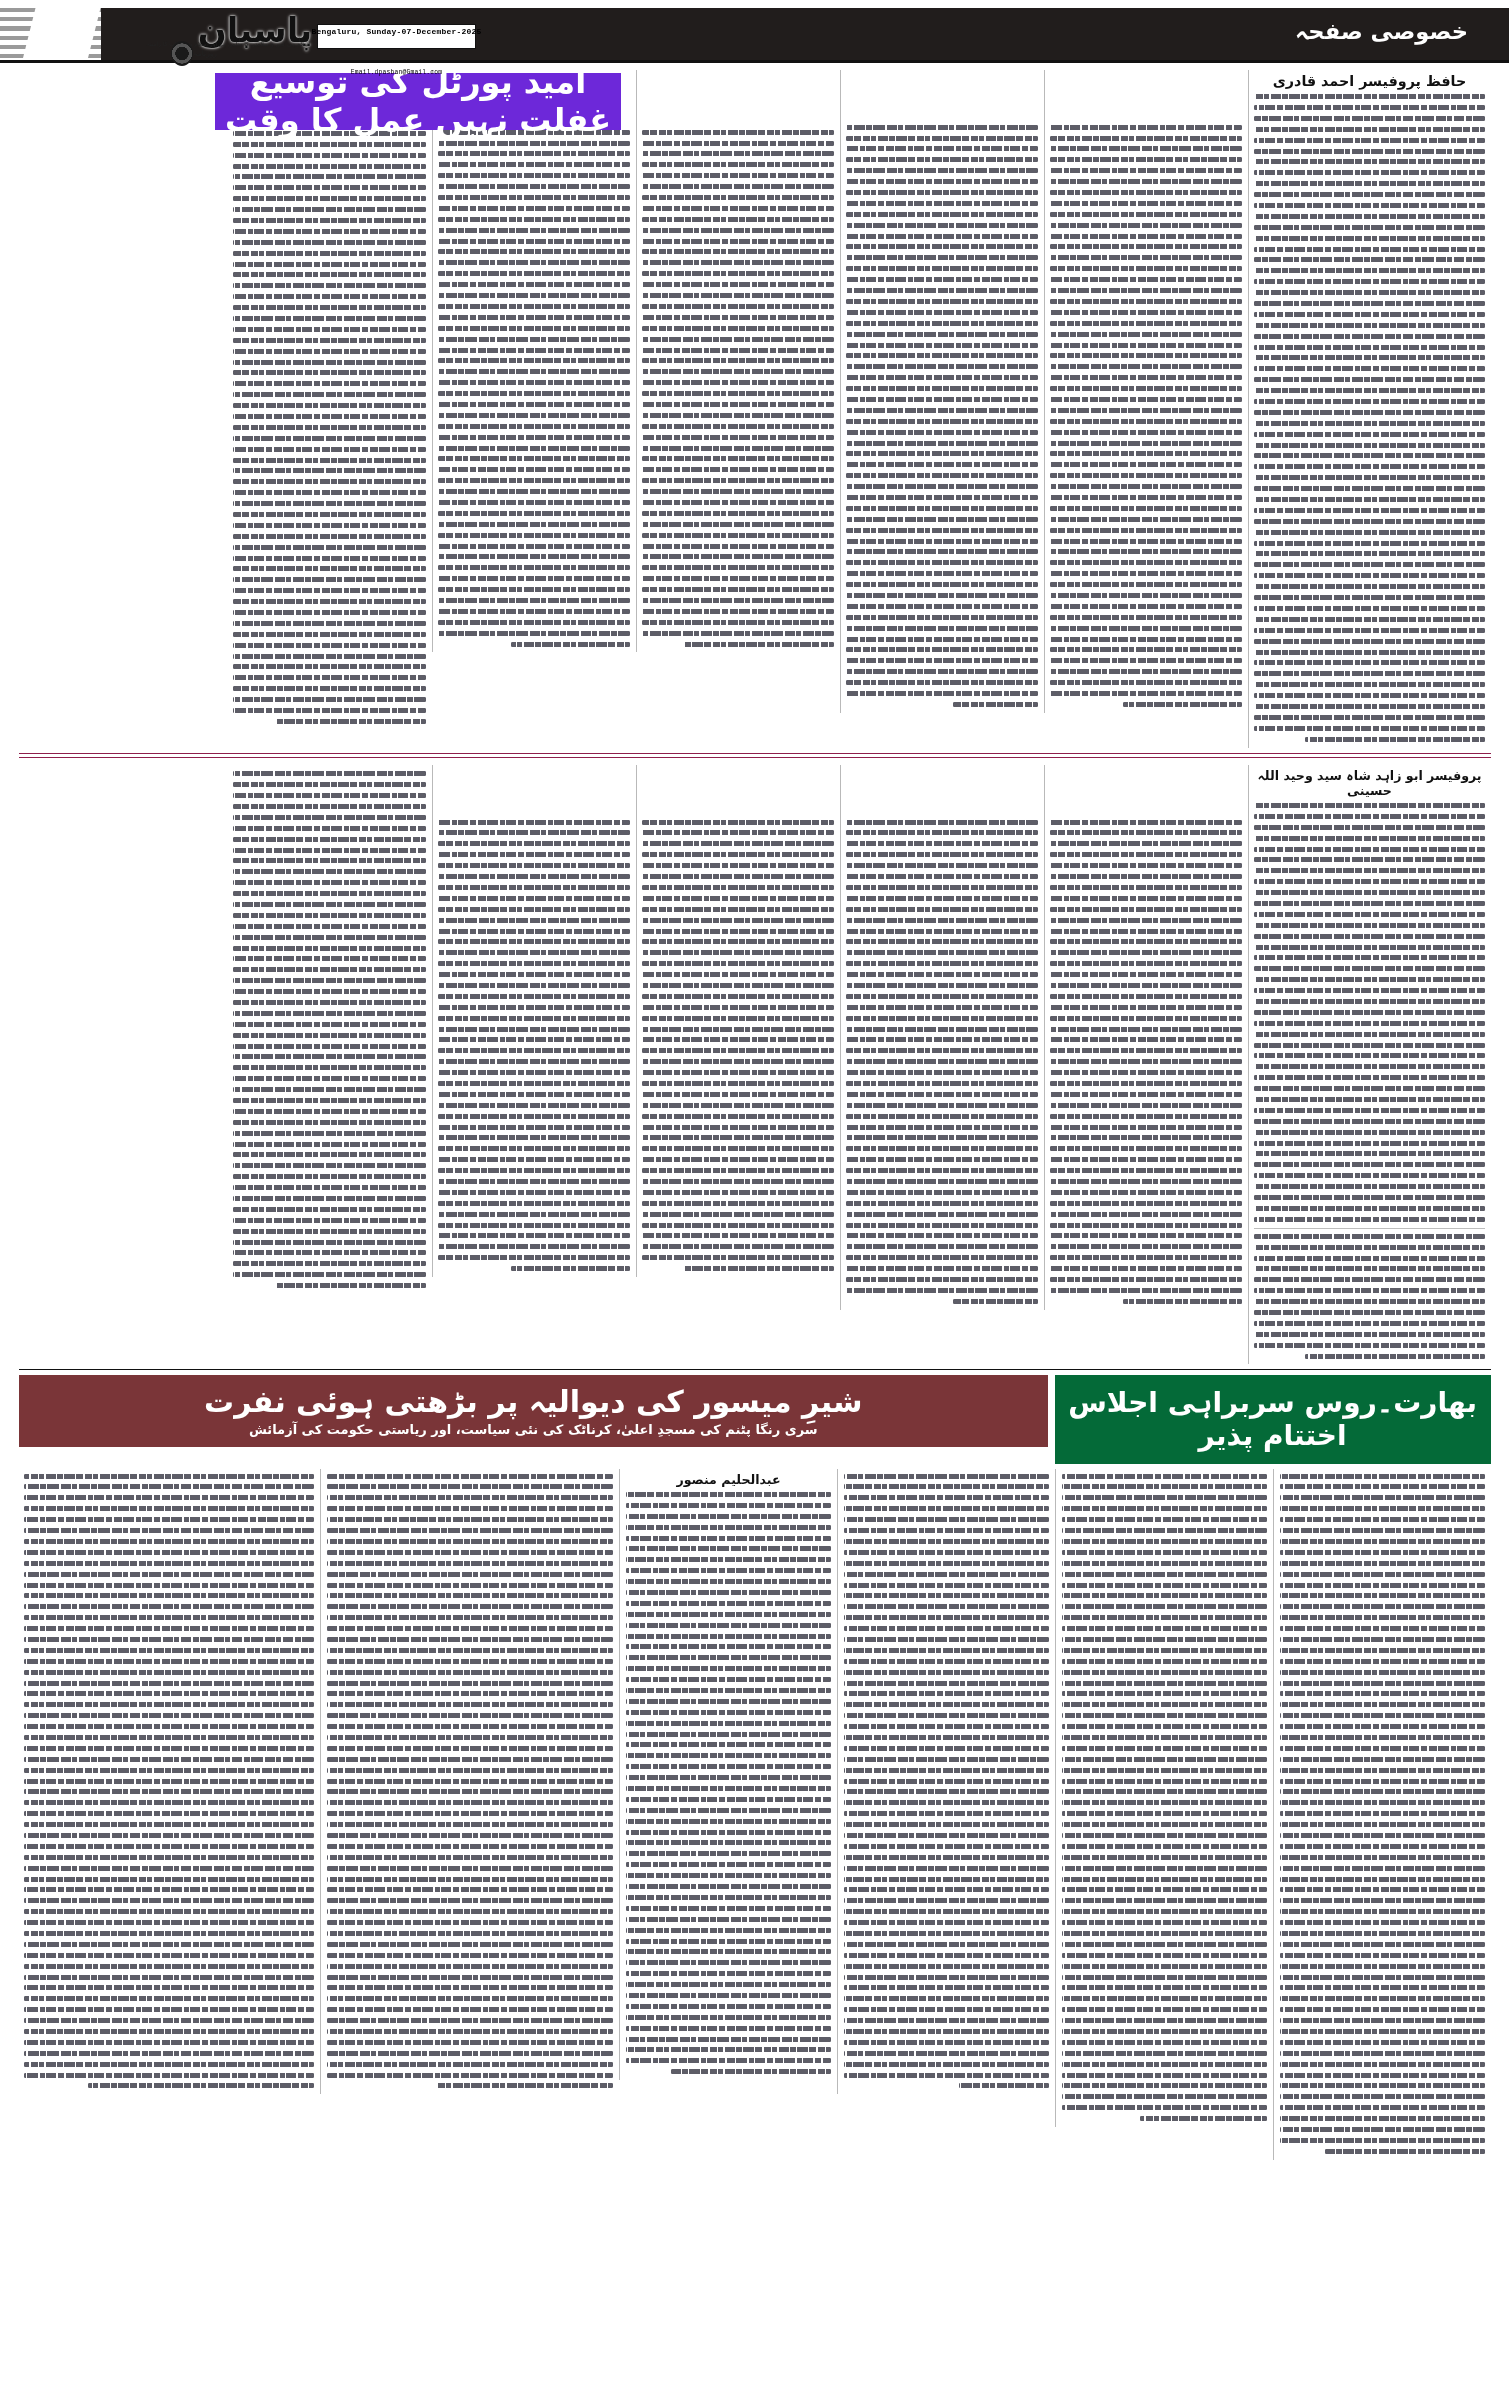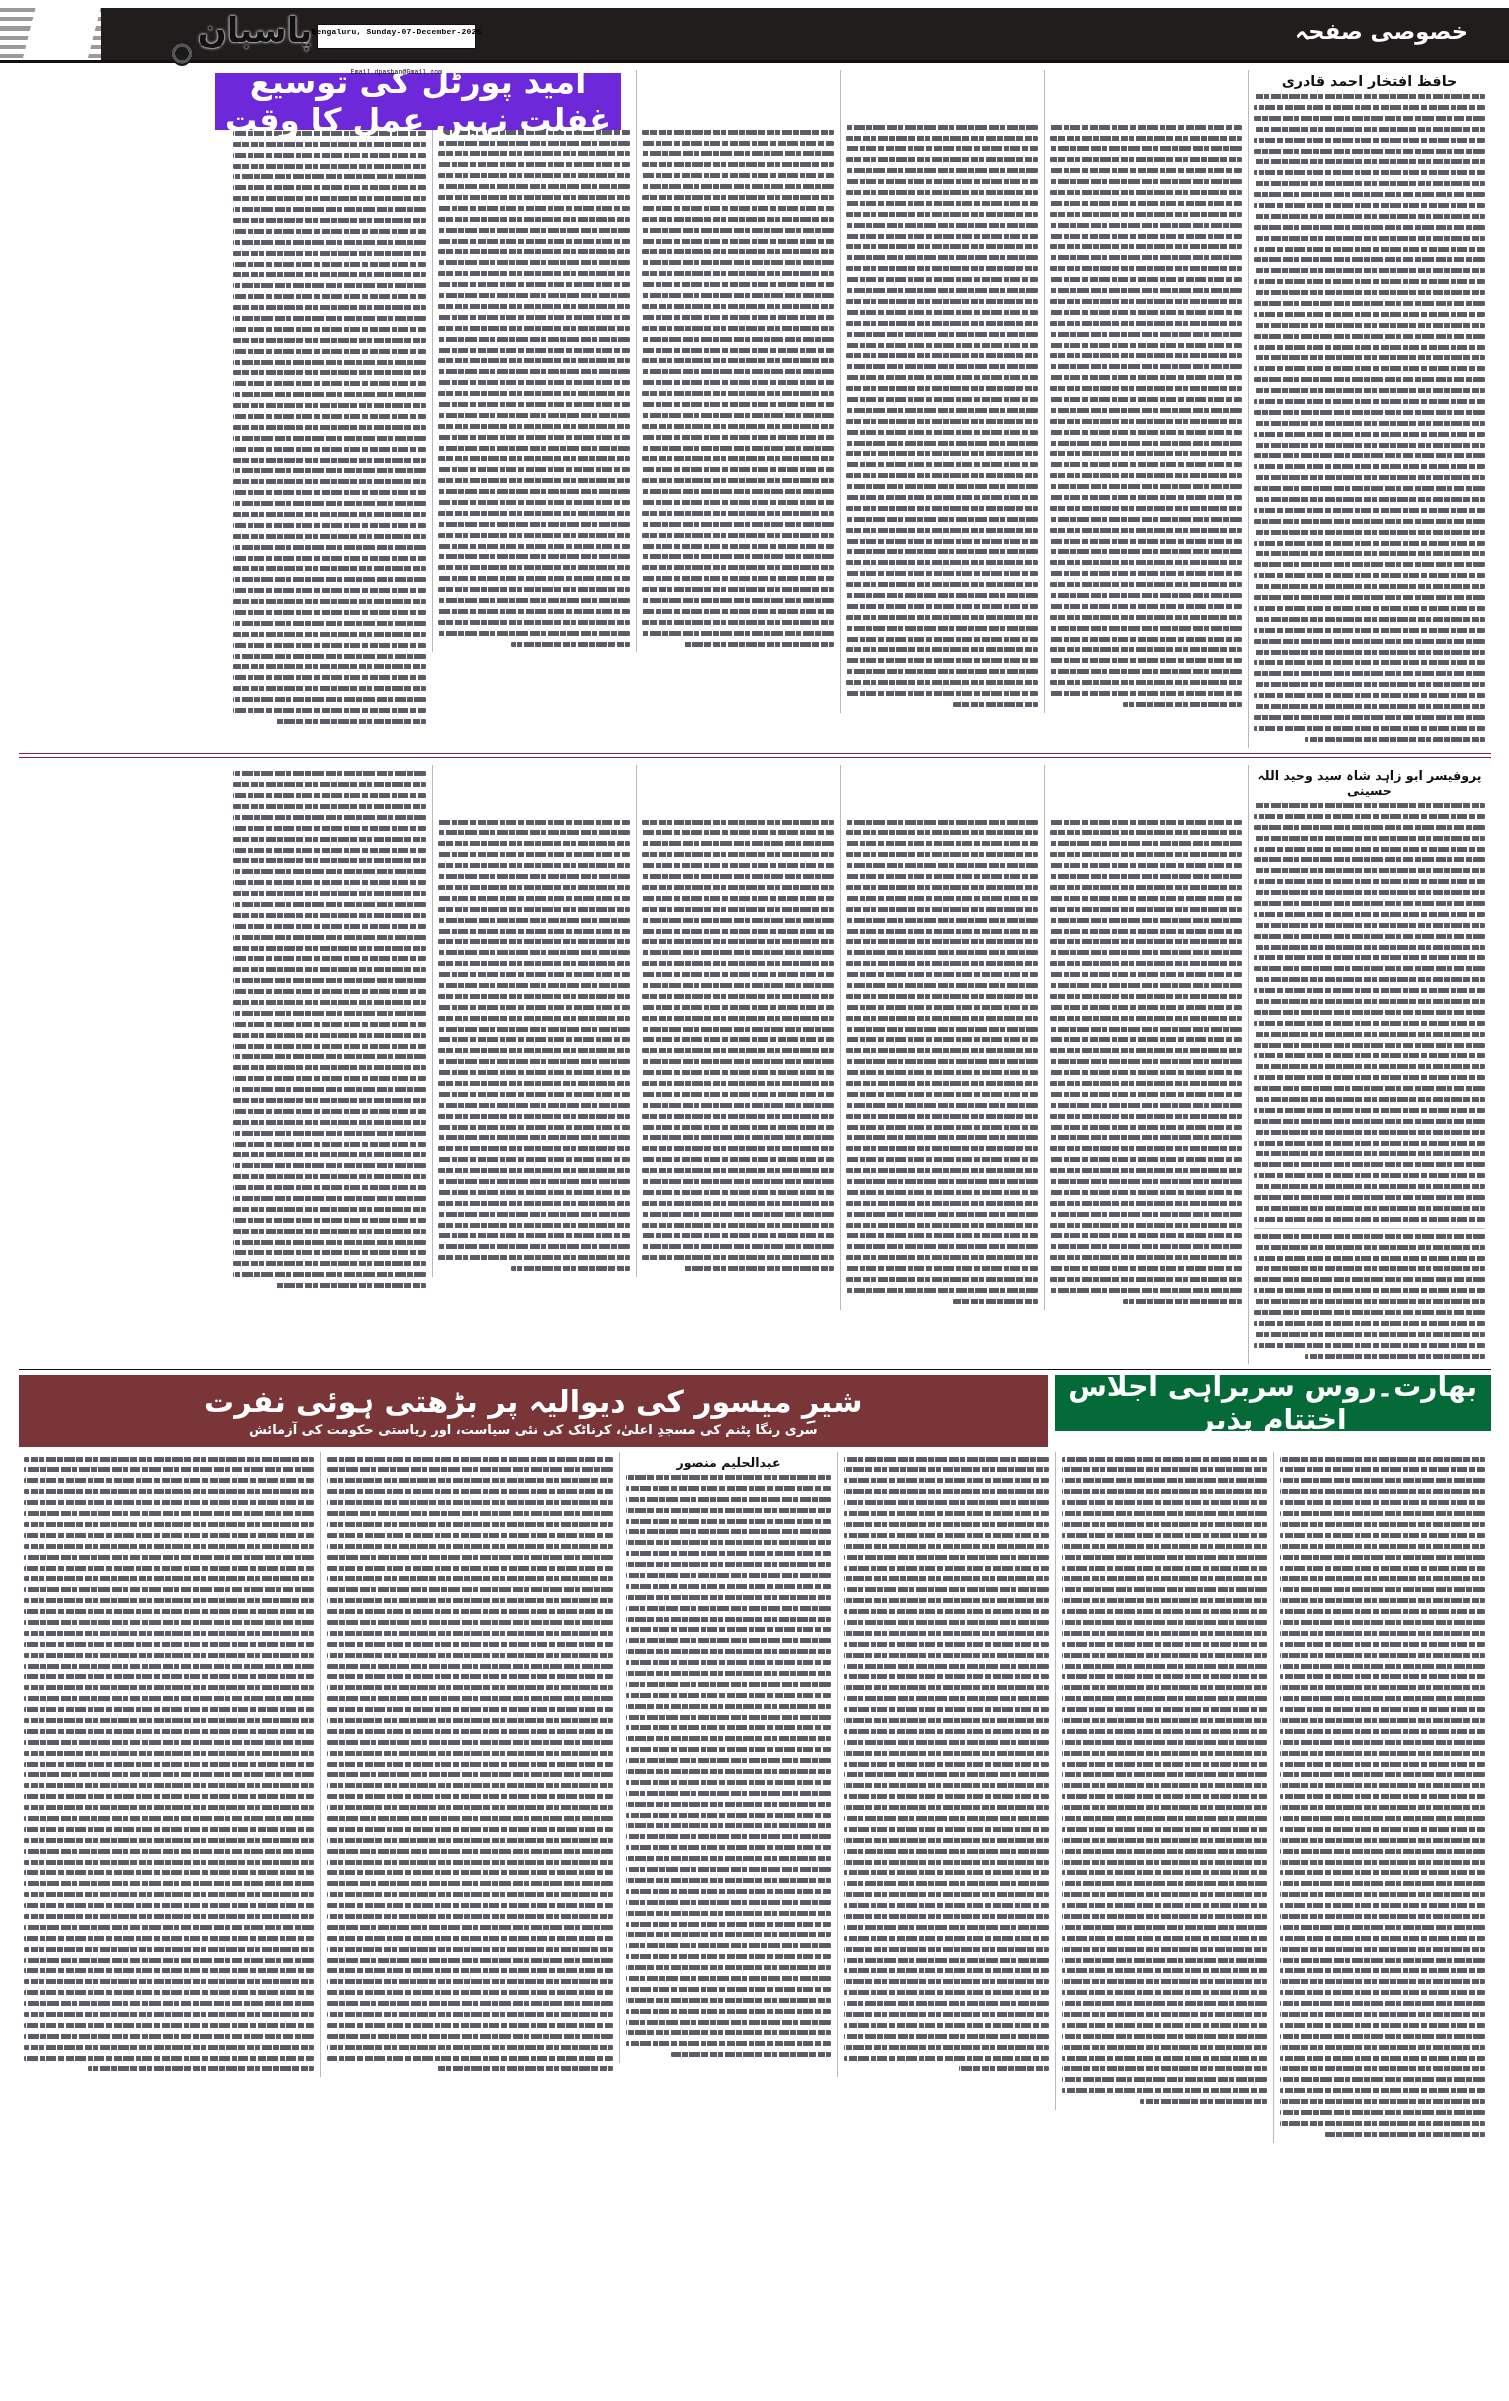--- a/index.html
+++ b/index.html
@@ -200,21 +200,21 @@
   <div class="special-page">خصوصی صفحہ</div>
   <div class="mast-line"></div>
 </div>
 
 <div class="page">
 
   <div class="sec" style="padding-top:6.7px;">
     <div class="cols" style="align-items:flex-start;">
 
       <div class="col" style="width:243px;">
-        <div class="byline">حافظ افتخار احمد قادری</div>
+        <div class="byline">حافظ پروفیسر احمد قادری</div>
         <div class="utext">
           <div class="uline"></div>
             <div class="uline v2"></div>
             <div class="uline v3"></div>
           <div class="uline"></div>
             <div class="uline v2"></div>
             <div class="uline v3"></div>
           <div class="uline"></div>
             <div class="uline v2"></div>
             <div class="uline"></div>
@@ -885,21 +885,21 @@
 
   </div>
 
   <div style="height:5px;"></div>
   <div class="rule-black"></div>
   <div style="height:4.2px;"></div>
 
   <div class="sec">
 
     <div style="display:flex; flex-direction:row-reverse; width:1472px; margin:0 auto; gap:6.7px;">
-      <div class="banner banner-green" style="width:436px; height:56px;">بھارت۔روس سربراہی اجلاس اختتام پذیر</div>
+      <div class="banner banner-green" style="width:436px; height:89px;">بھارت۔روس سربراہی اجلاس اختتام پذیر</div>
 
       <div class="banner banner-maroon" style="width:1030px; height:72px; justify-content:center;">
         <div style="font-size:30px;">شیرِ میسور کی دیوالیہ پر بڑھتی ہوئی نفرت</div>
         <div class="sub-under">سری رنگا پٹنم کی مسجدِ اعلیٰ، کرناٹک کی نئی سیاست، اور ریاستی حکومت کی آزمائش</div>
       </div>
     </div>
 
     <div style="height:5px;"></div>
 
     <div class="cols" style="align-items:flex-start;">

